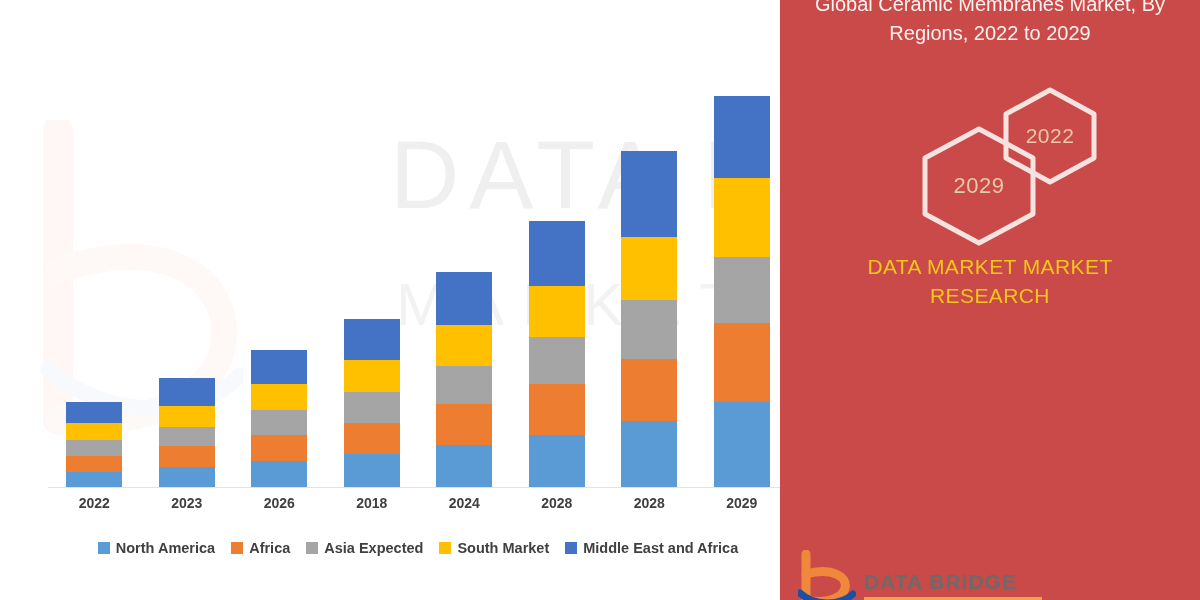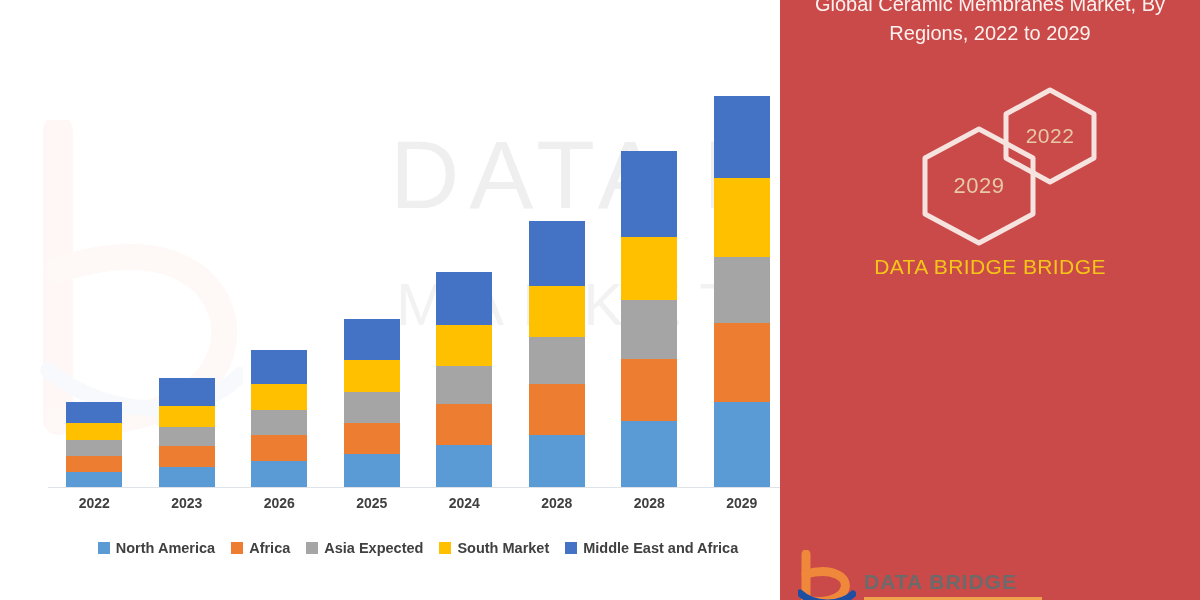--- a/index.html
+++ b/index.html
@@ -168,21 +168,21 @@
           <div class="seg na" style="background: rgb(91, 155, 213); height: 86.24px;"></div>
         </div>
       </div>
     <div class="axis-line"></div>
   </div>
 
   <div class="xlabels" id="xlabels">
       <div class="xlabel">2022</div>
       <div class="xlabel">2023</div>
       <div class="xlabel">2026</div>
-      <div class="xlabel">2025</div>
+      <div class="xlabel">2018</div>
       <div class="xlabel">2024</div>
       <div class="xlabel">2028</div>
       <div class="xlabel">2028</div>
       <div class="xlabel">2029</div>
     </div>
 
   <div class="legend" id="legend">
       <div class="lg-item">
         <span class="lg-swatch" style="background: rgb(91, 155, 213);"></span>
         <span class="lg-label">North America</span>
@@ -223,21 +223,22 @@
       </div>
       <div class="hex hex-2029">
         <svg width="118" height="124" viewBox="0 0 118 124" xmlns="http://www.w3.org/2000/svg">
           <polygon points="59,5 113,34 113,90 59,119 5,90 5,34" fill="none" stroke="#f6e3df" stroke-width="5" stroke-linejoin="round"></polygon>
         </svg>
         <div class="hex-label">2029</div>
       </div>
     </div>
 
     <div class="brand">
-      <div>DATA BRIDGE BRIDGE</div>
+      <div>DATA MARKET MARKET</div>
+      <div>RESEARCH</div>
     </div>
 
     <div class="dblogo">
       <div class="mark">
         <svg viewBox="0 0 58 58" xmlns="http://www.w3.org/2000/svg">
           <path d="M8 4 L8 50" stroke="#F0883C" stroke-width="9" fill="none" stroke-linecap="round"></path>
           <path d="M8 24 C34 17, 50 27, 47 38 C44 50, 24 54, 8 50" stroke="#F0883C" stroke-width="9" fill="none" stroke-linecap="round"></path>
           <path d="M2 43 C16 56, 42 56, 55 44" stroke="#1F4FA3" stroke-width="7" fill="none" stroke-linecap="round"></path>
         </svg>
       </div>

